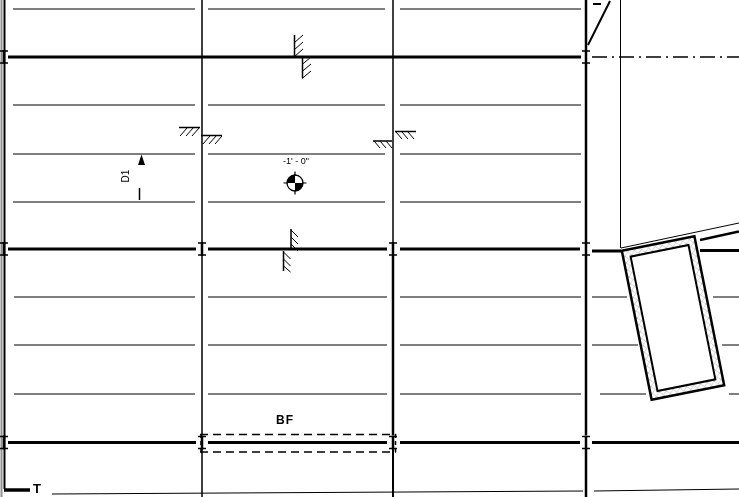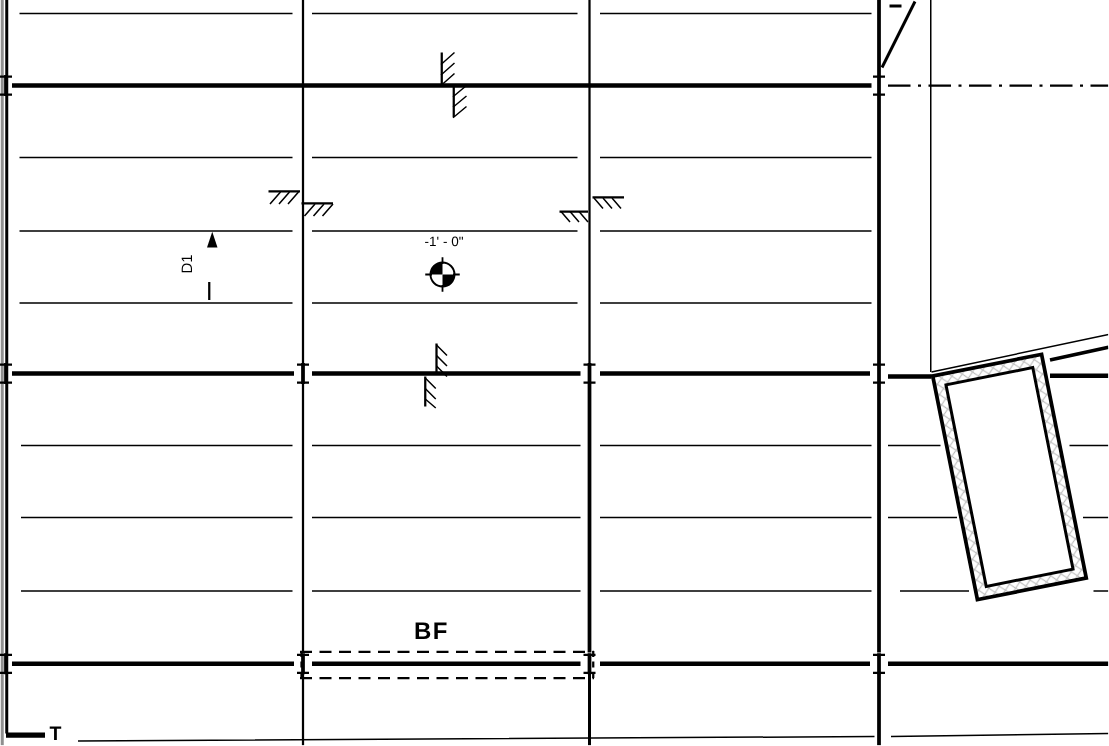--- a/index.html
+++ b/index.html
@@ -23,21 +23,21 @@
     left:272px;top:157px;width:48px;
     font-size:9px;text-align:center;letter-spacing:0px;
   }
   .lbl-d1{
     left:114px;top:169px;width:28px;height:14px;
     font-size:10px;text-align:center;
     transform:rotate(-90deg);
   }
   .lbl-bf{
     left:276px;top:414px;
-    font-size:16px;font-weight:bold;letter-spacing:1px;
+    font-size:12px;font-weight:bold;letter-spacing:1px;
   }
   .lbl-t{
     left:33px;top:482px;
     font-size:13px;font-weight:bold;
   }
 </style>
 </head>
 <body>
 
 <div id="canvas">

